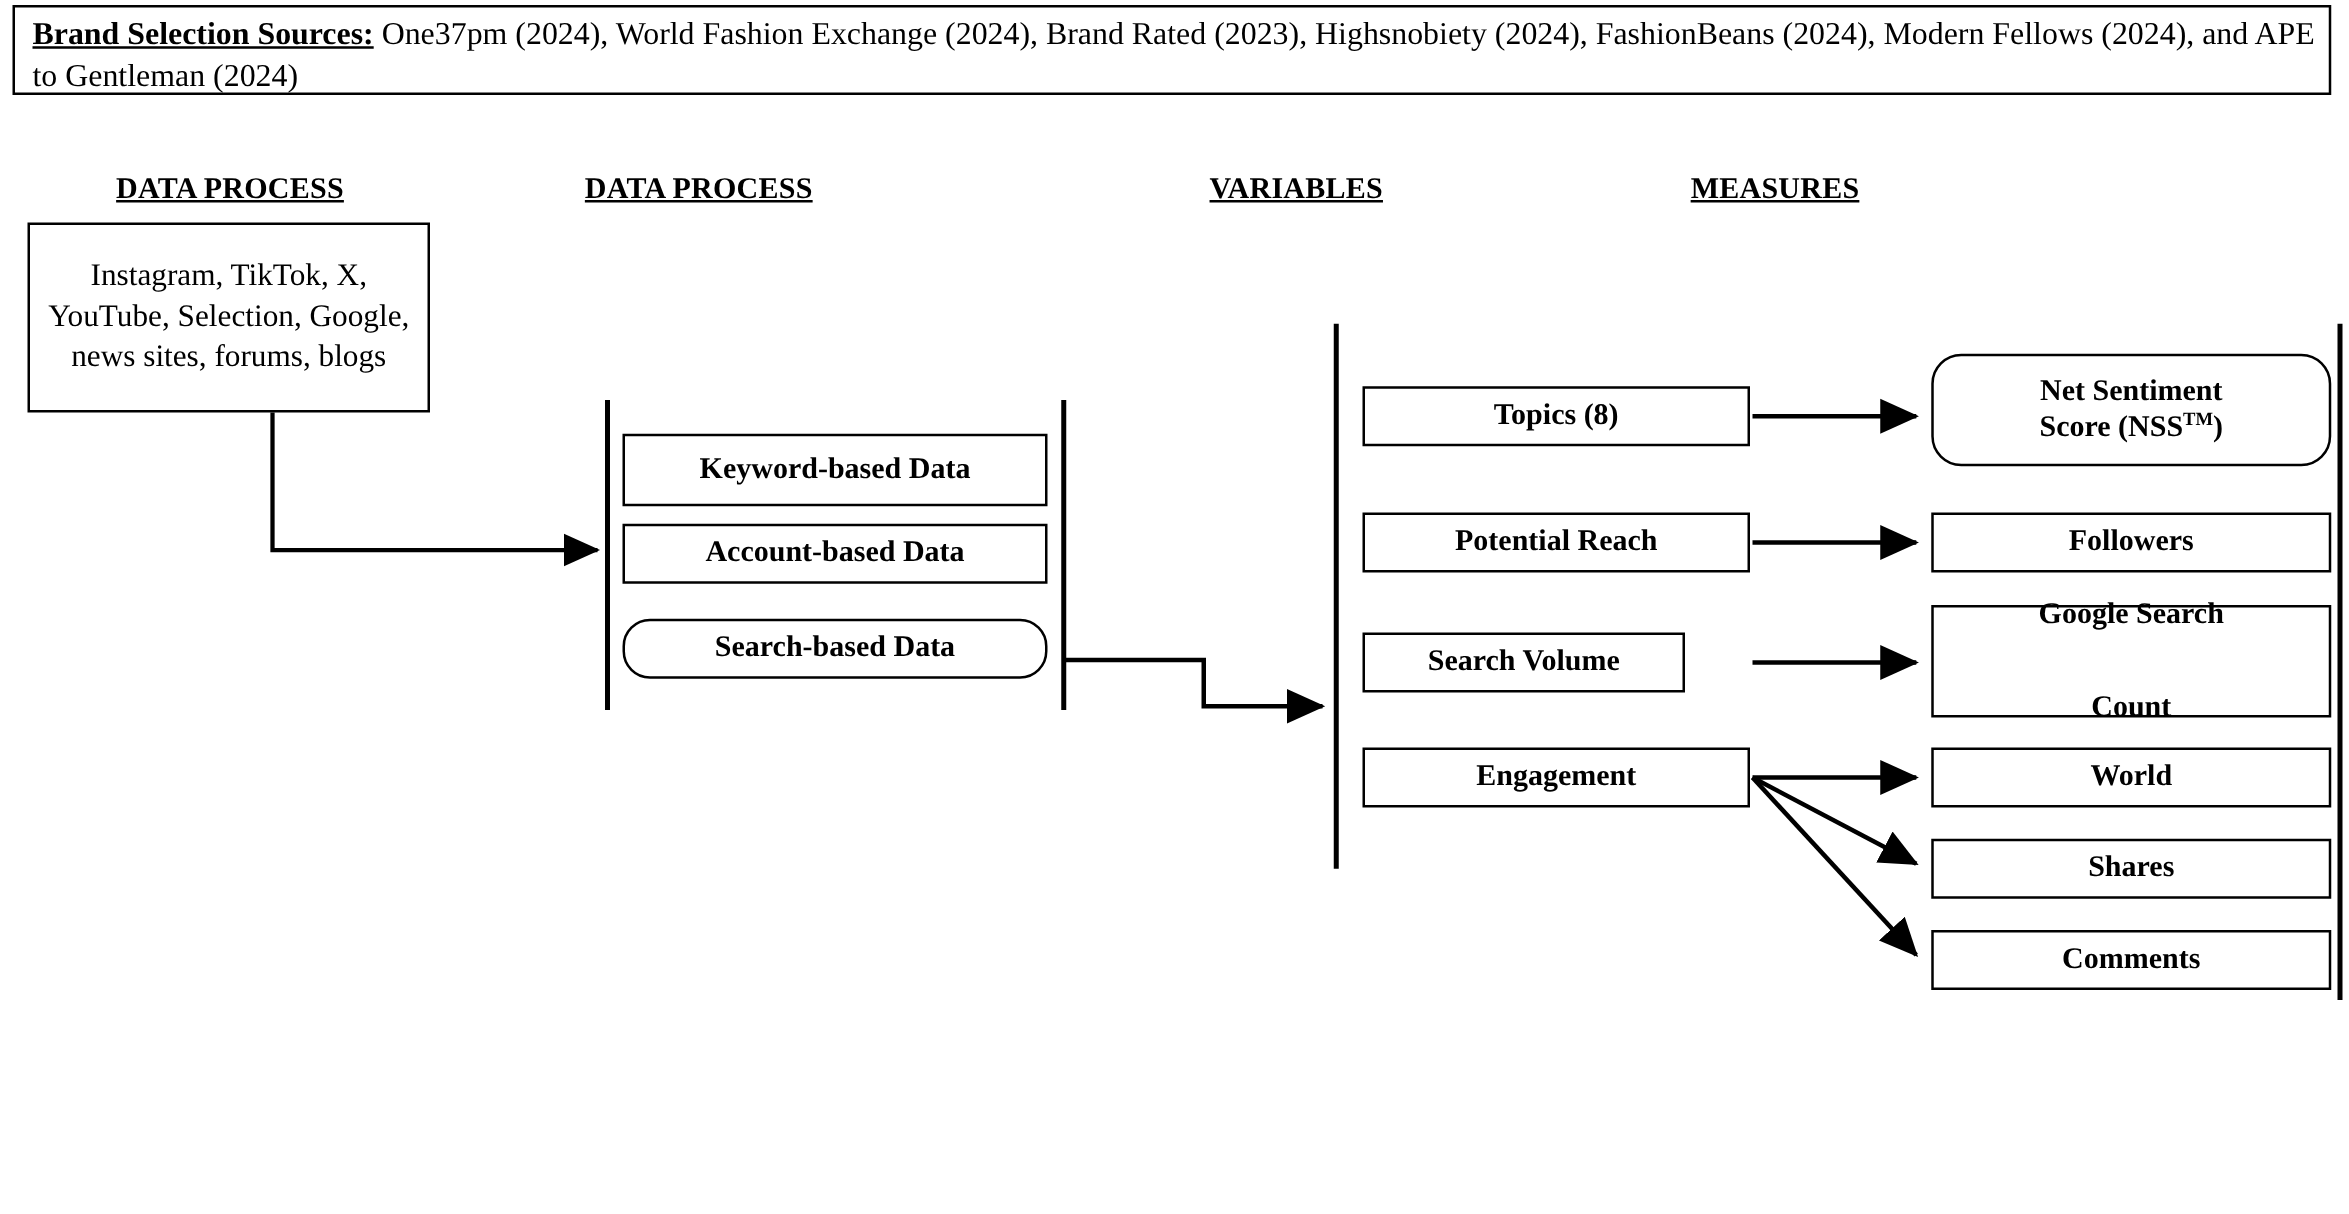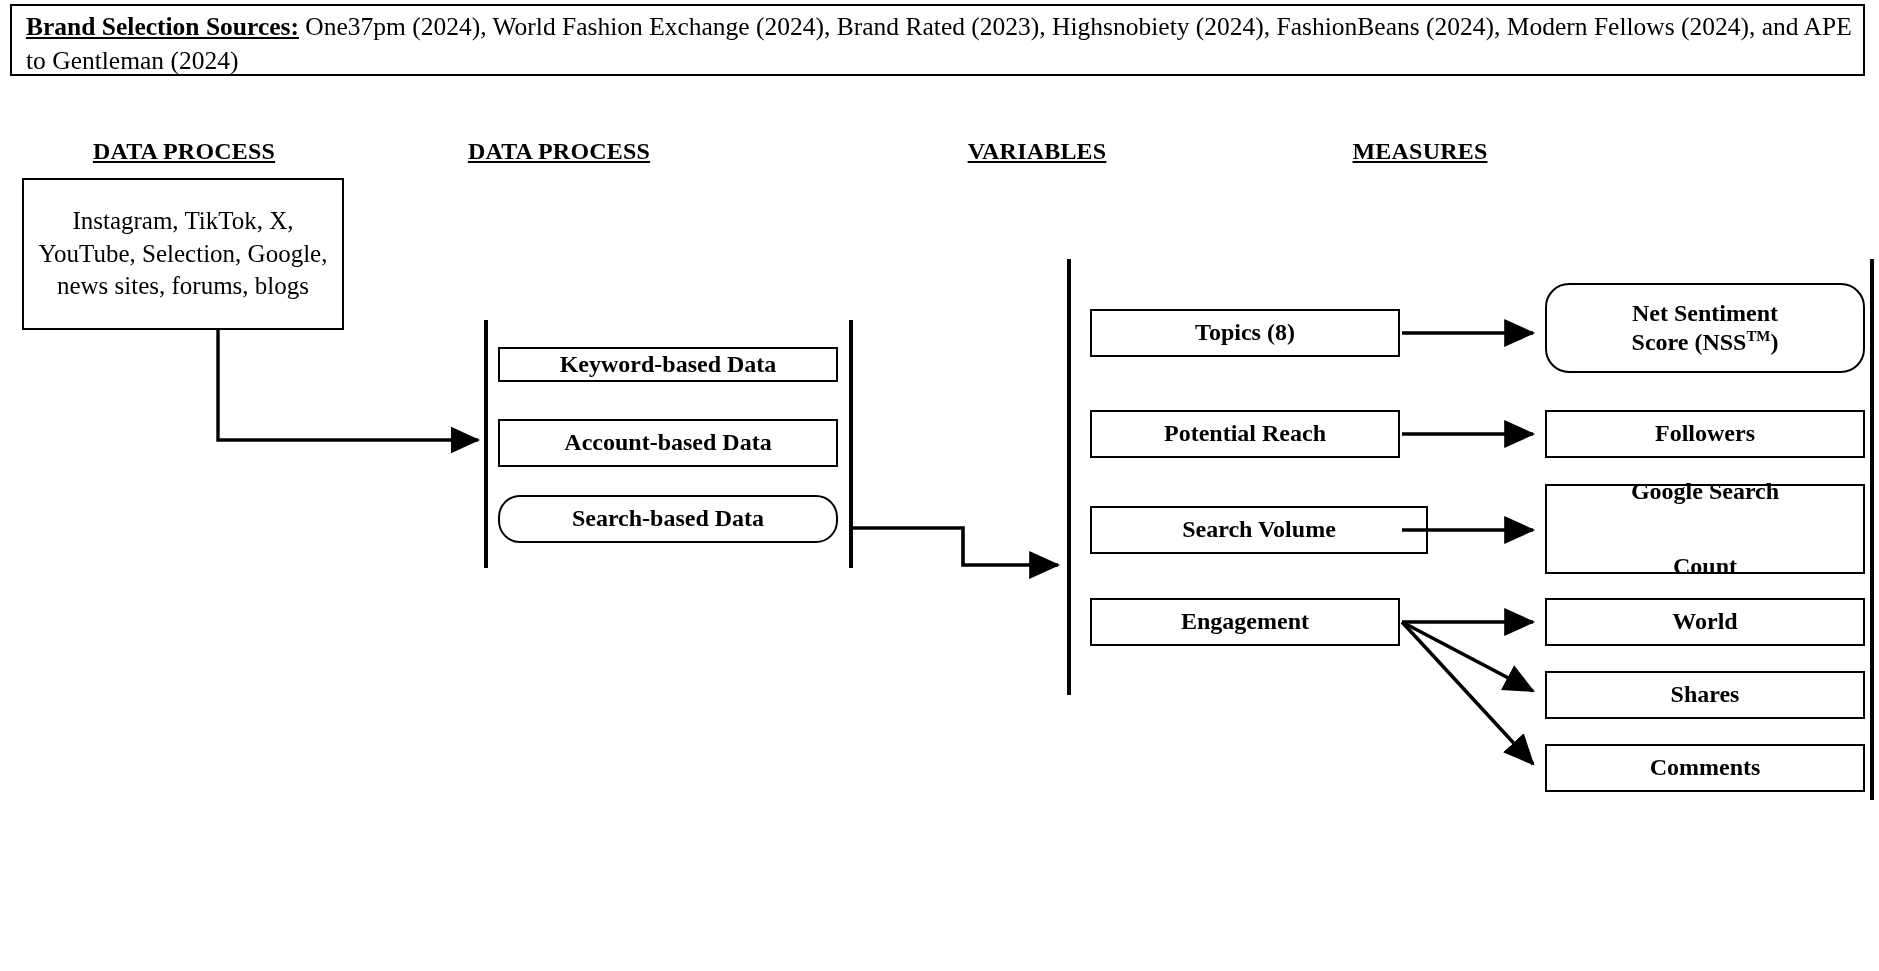--- a/index.html
+++ b/index.html
@@ -93,27 +93,27 @@
   <div class="banner-text"><span class="lead">Brand Selection Sources:</span><span> One37pm (2024), World Fashion Exchange (2024), Brand Rated (2023), Highsnobiety (2024), FashionBeans (2024), Modern Fellows (2024), and APE to Gentleman (2024)</span></div>
 </div>
 
 <div class="col-head" style="left:74px; top:138px; width:220px;">DATA PROCESS</div>
 <div class="col-head" style="left:448px; top:138px; width:222px;">DATA PROCESS</div>
 <div class="col-head" style="left:946px; top:138px; width:182px;">VARIABLES</div>
 <div class="col-head" style="left:1330px; top:138px; width:180px;">MEASURES</div>
 
 <div class="dbox plain" style="left:22px; top:178px; width:322px; height:152px;">Instagram, TikTok, X, YouTube, Selection, Google, news sites, forums, blogs</div>
 
-<div class="dbox" style="left:498px; top:347px; width:340px; height:35px;">Keyword-based Data</div>
+<div class="dbox" style="left:498px; top:347px; width:340px; height:58px;">Keyword-based Data</div>
 <div class="dbox" style="left:498px; top:419px; width:340px; height:48px;">Account-based Data</div>
 <div class="dbox" style="left:498px; top:495px; width:340px; height:48px;border-radius:22px;">Search-based Data</div>
 
 <div class="dbox" style="left:1090px; top:309px; width:310px; height:48px;">Topics (8)</div>
 <div class="dbox" style="left:1090px; top:410px; width:310px; height:48px;">Potential Reach</div>
-<div class="dbox" style="left:1090px; top:506px; width:338px; height:48px;">Search Volume</div>
+<div class="dbox" style="left:1090px; top:506px; width:258px; height:48px;">Search Volume</div>
 <div class="dbox" style="left:1090px; top:598px; width:310px; height:48px;">Engagement</div>
 
 <div class="dbox" style="left:1545px; top:283px; width:320px; height:90px; flex-direction:column;border-radius:24px;">
   <span>Net Sentiment</span>
   <span><span>Score (NSS</span><span class="sup">TM</span><span>)</span></span>
 </div>
 
 <div class="dbox" style="left:1545px; top:410px; width:320px; height:48px;">Followers</div>
 
 <div class="dbox" style="left:1545px; top:484px; width:320px; height:90px; flex-direction:column;gap:45px;">

